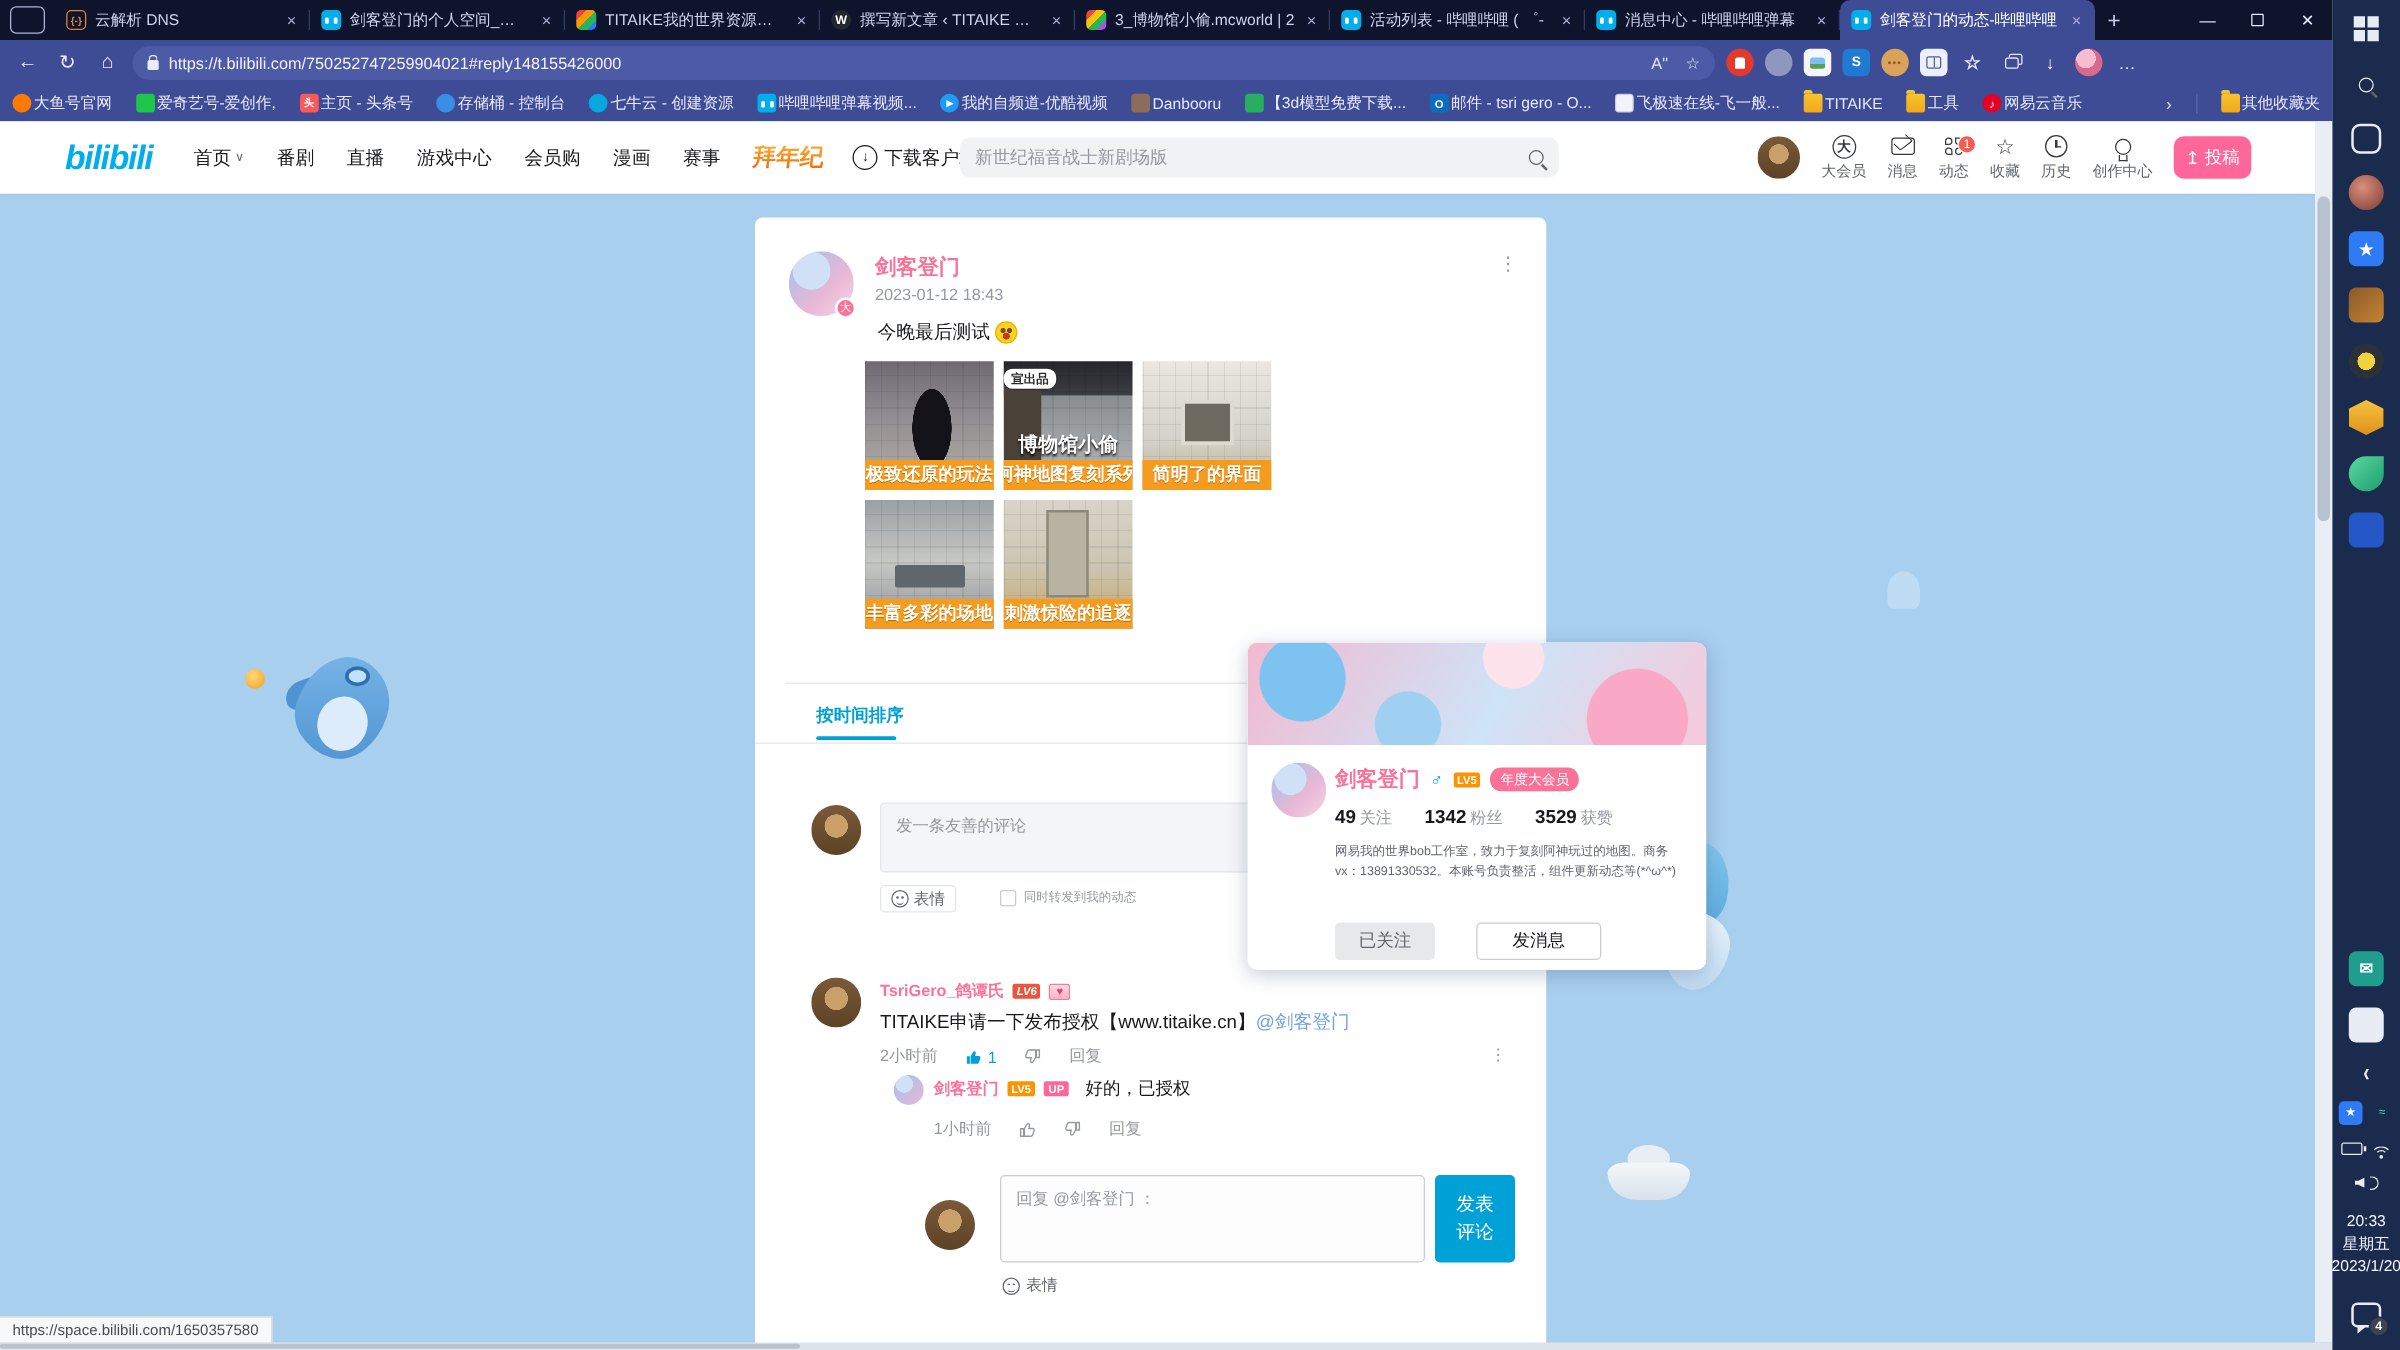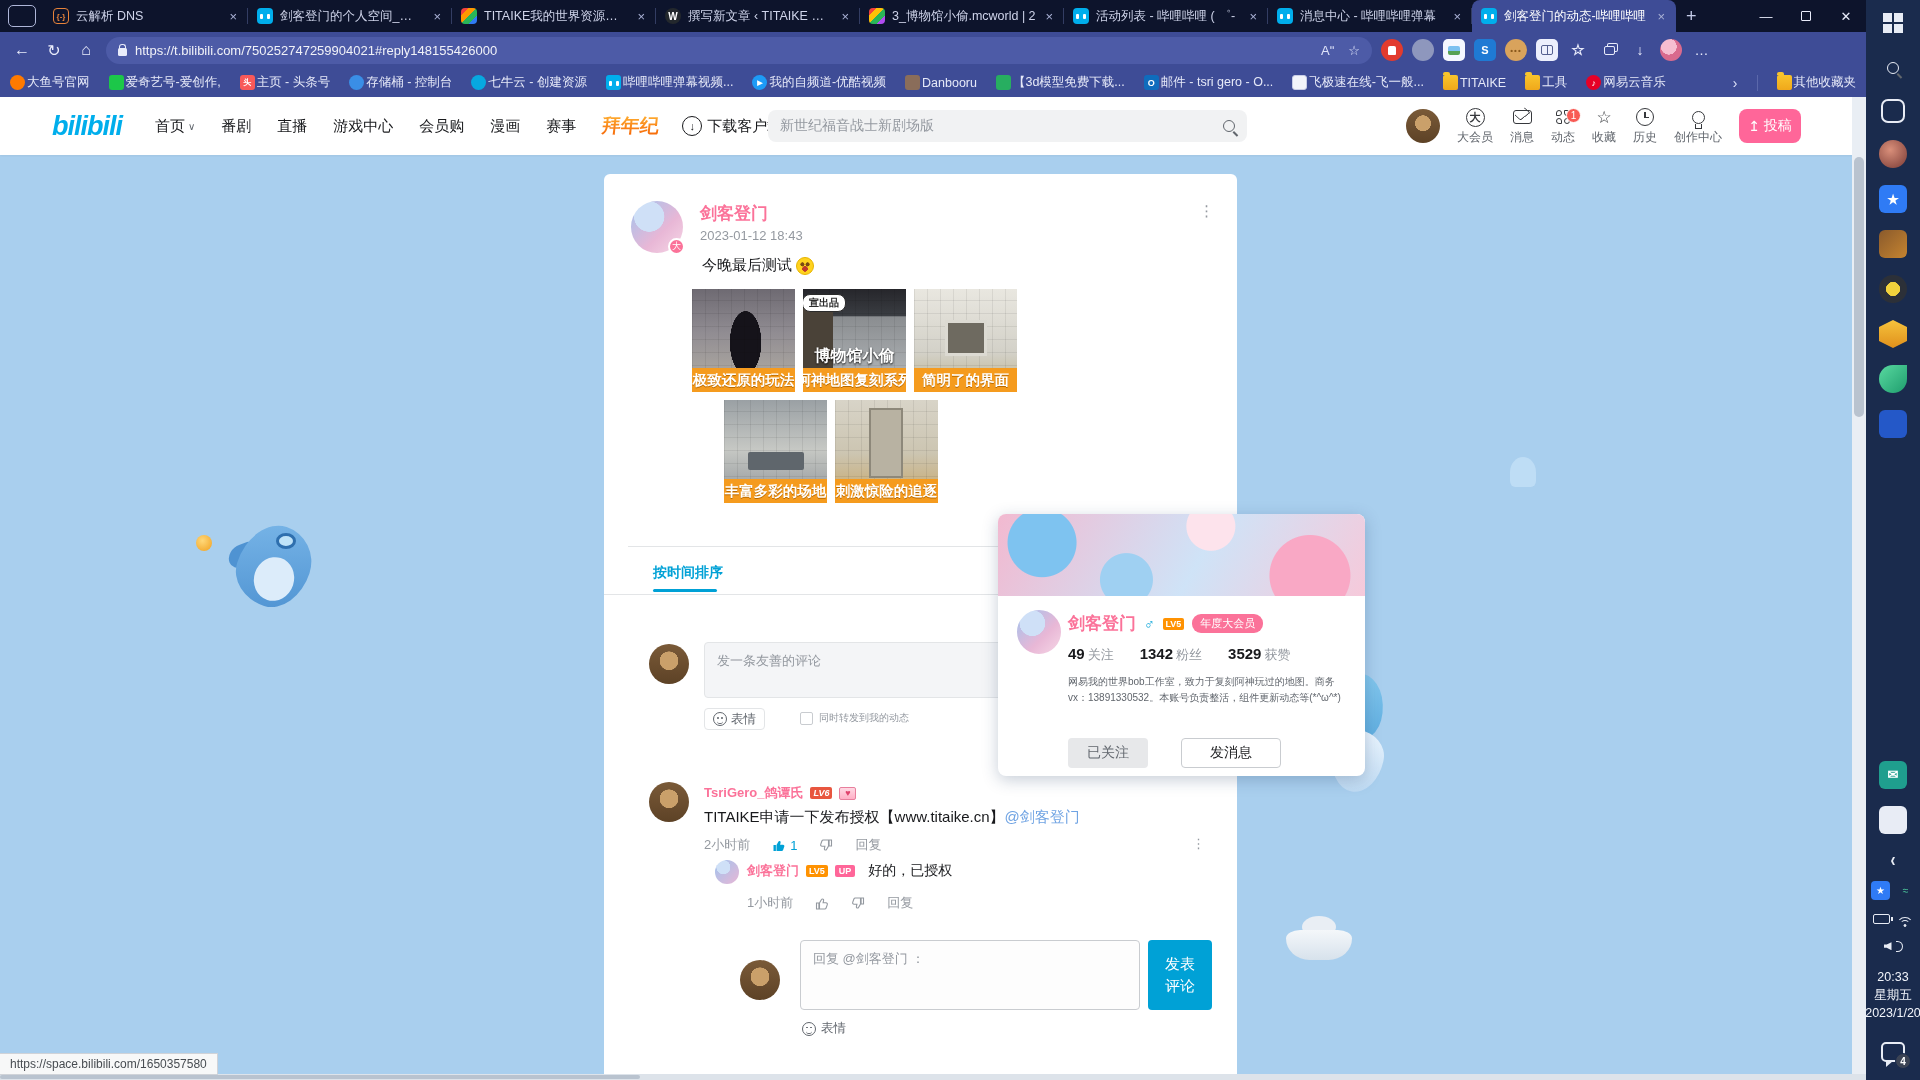--- a/index.html
+++ b/index.html
@@ -124,21 +124,21 @@
 #post-text{position:absolute;left:98px;top:82px;font-size:15px;color:#18191c;display:flex;align-items:center;gap:4px;}
 .emoji-face{width:18px;height:18px;border-radius:50%;background:radial-gradient(circle at 34% 40%,#7c4a12 1.8px,transparent 2.3px),radial-gradient(circle at 66% 40%,#7c4a12 1.8px,transparent 2.3px),radial-gradient(circle at 50% 68%,#c0392b 2.6px,transparent 3px),#ffd21e;border:1px solid #e6b400;}
 #img-grid{position:absolute;left:88px;top:115px;width:330px;display:flex;flex-wrap:wrap;gap:8px;}
 .tile{position:relative;width:103px;height:103px;overflow:hidden;background:#b9b4a8;}
 .tile .grid-tex{position:absolute;inset:0;background:repeating-linear-gradient(90deg,rgba(0,0,0,.07) 0 1px,transparent 1px 13px),repeating-linear-gradient(0deg,rgba(0,0,0,.07) 0 1px,transparent 1px 13px);}
 .t-museum{background:linear-gradient(180deg,#26262b 0%,#3a3d42 26%,#8a8d90 27%,#b9bdc0 100%);}
 .t-museum .extra{position:absolute;left:0;top:14px;width:30px;height:70px;background:#4a4238;}
 .t-ender{background:radial-gradient(ellipse 26px 52px at 52% 52%,#15131a 60%,transparent 61%),linear-gradient(180deg,#6e6a72 0%,#908c92 42%,#b7b2a6 100%);}
 .t-ui{background:linear-gradient(180deg,#e9e7e0 0%,#d3d1c8 62%,#bdb28b 100%);}
 .t-ui .extra{position:absolute;left:34px;top:34px;width:36px;height:30px;background:#6e6a60;box-shadow:0 0 0 3px #dcdad2;}
-.t-arena{background:linear-gradient(180deg,#9aa0a4 0%,#c6c8c4 48%,#8d9296 100%);margin-left:32px;}
+.t-arena{background:linear-gradient(180deg,#9aa0a4 0%,#c6c8c4 48%,#8d9296 100%);}
 .t-arena .extra{position:absolute;left:24px;top:52px;width:56px;height:18px;background:#5f666c;border-radius:2px;}
 .t-chase{background:linear-gradient(180deg,#d8d4c8 0%,#ccc5b1 52%,#c7a565 100%);}
 .t-chase .extra{position:absolute;left:36px;top:10px;width:30px;height:66px;background:#b8b2a2;box-shadow:0 0 0 2px #8d887a;}
 .tile .cap{position:absolute;left:-7px;right:-7px;bottom:0;height:24px;background:#f59b1e;color:#fff;font-weight:bold;font-size:14.5px;line-height:24px;text-align:center;white-space:nowrap;text-shadow:0 1px 0 #b96a00;}
 .tile .mc-title{position:absolute;left:0;right:0;bottom:25px;text-align:center;color:#fff;font-size:16px;font-weight:bold;text-shadow:0 1px 2px #000;}
 .tile .prod-badge{position:absolute;left:-1px;top:5px;background:#fff;border:1.5px solid #2b2b2b;border-radius:8px;font-size:10px;color:#2b2b2b;padding:1px 6px;font-weight:bold;}
 #action-row{position:absolute;left:88px;top:336px;width:520px;display:flex;align-items:center;gap:62px;font-size:13px;color:#9499a0;}
 .act{display:flex;align-items:center;gap:6px;}
 .act.blue{color:#00a1d6;}
 #card-divider1{position:absolute;left:24px;right:24px;top:372px;height:1px;background:#e3e5e7;}

